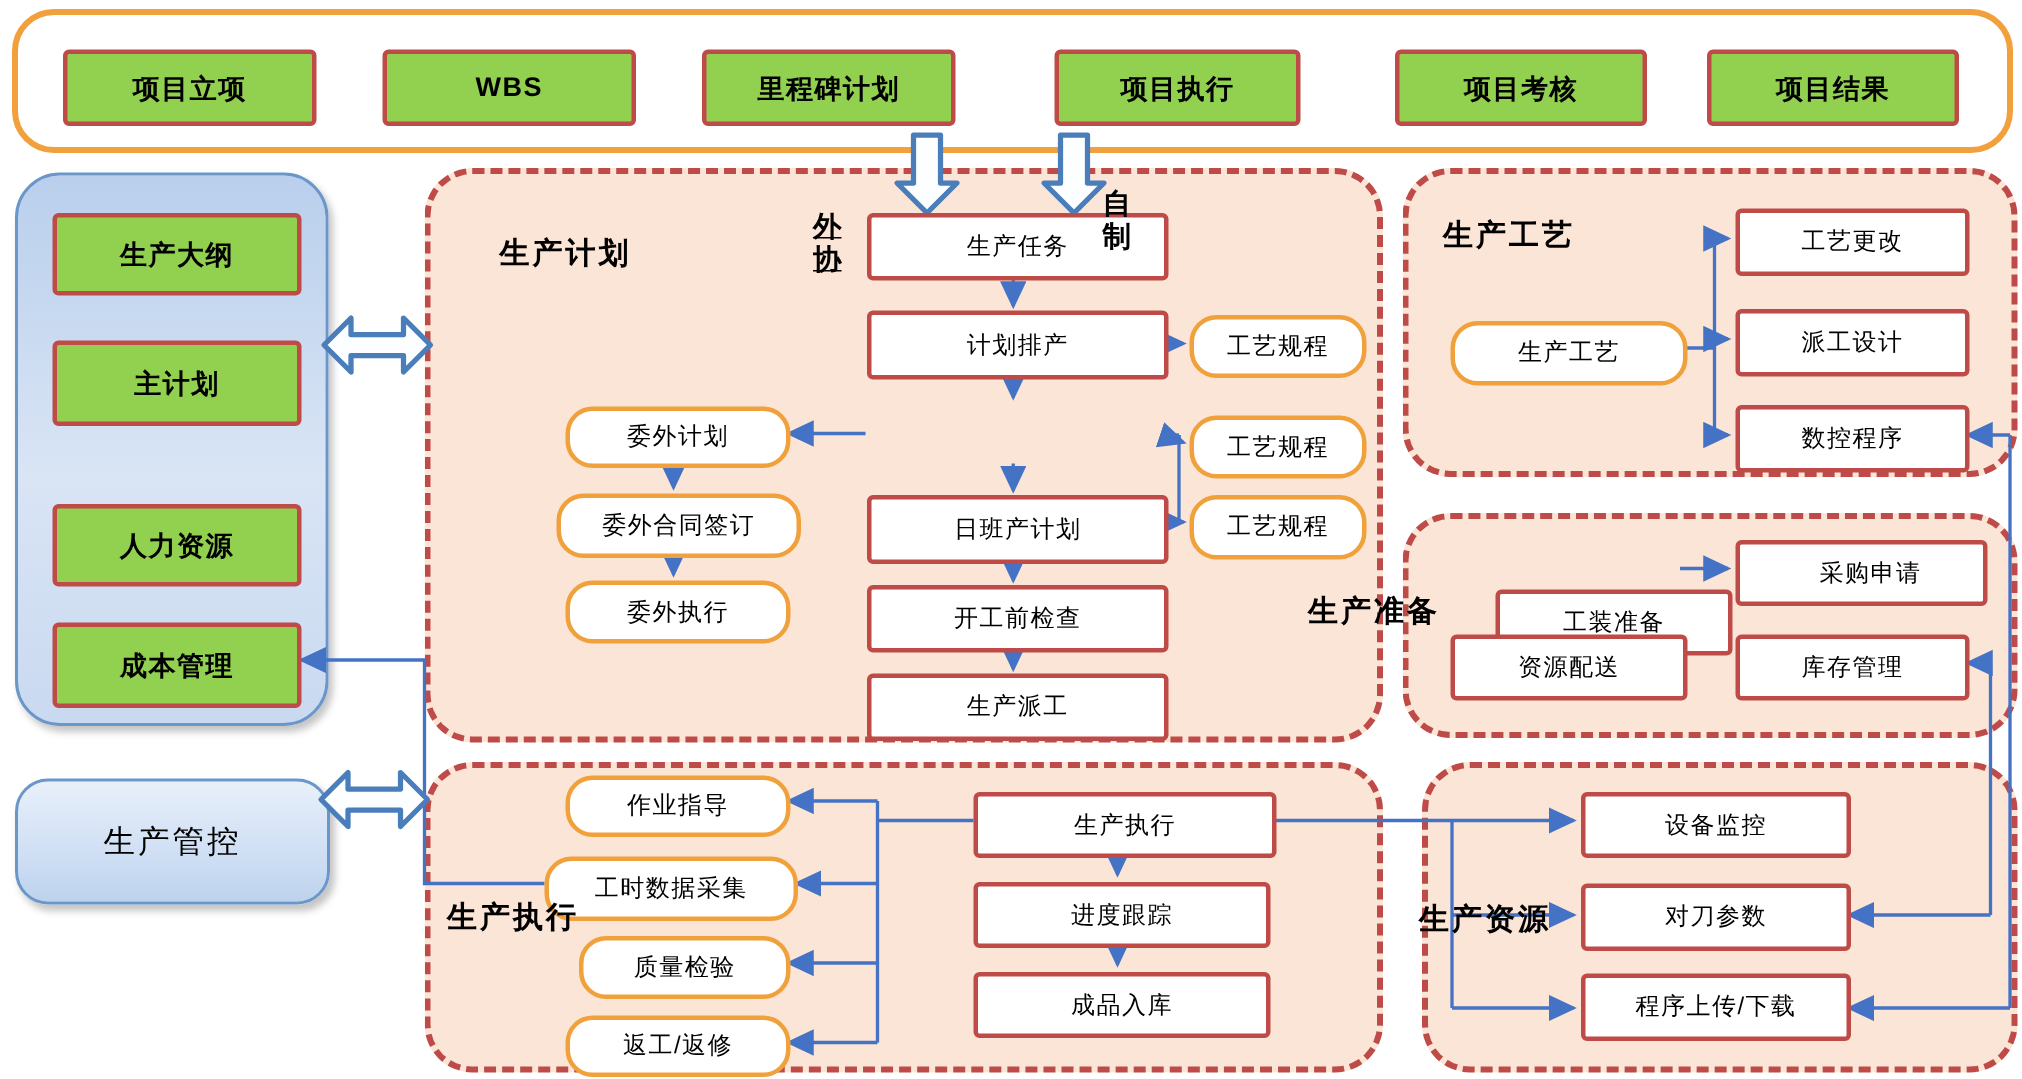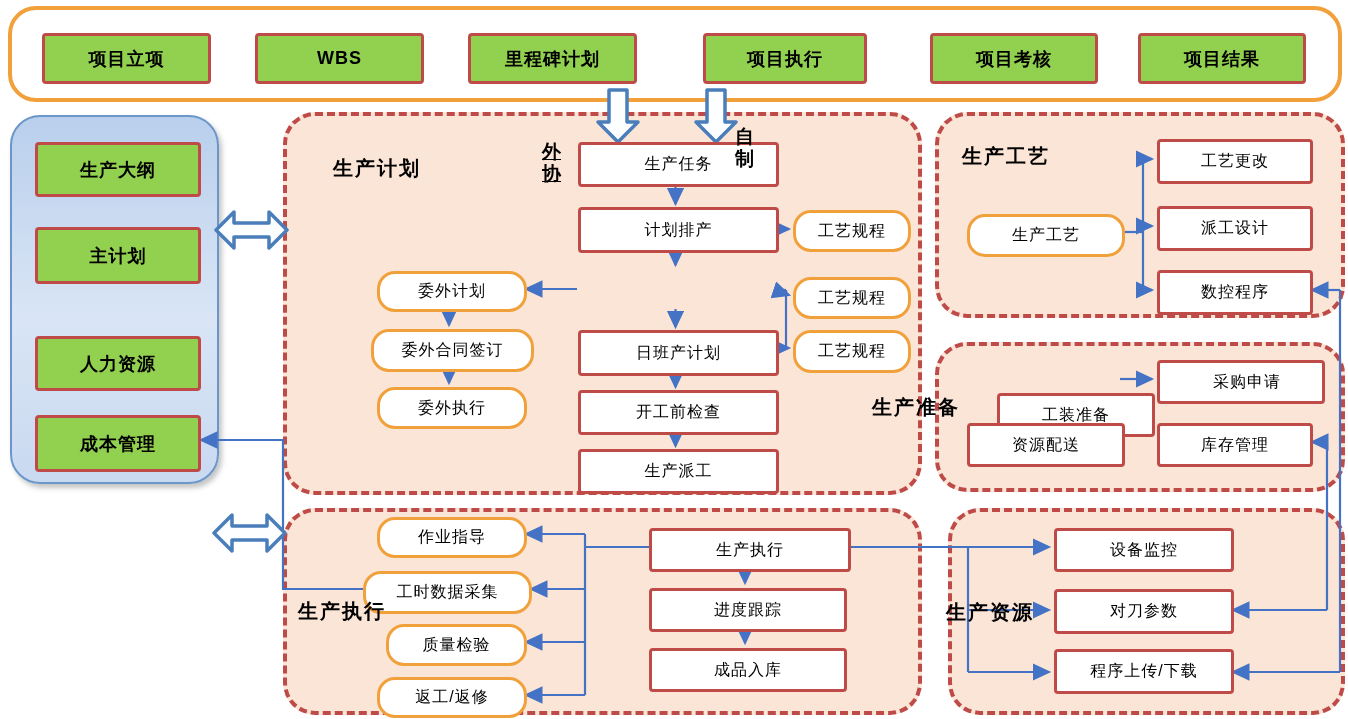--- a/index.html
+++ b/index.html
@@ -57,20 +57,21 @@
   <div class="green-box" style="left:468px;top:33px;width:163px;height:45px;">里程碑计划</div>
   <div class="green-box" style="left:703px;top:33px;width:158px;height:45px;">项目执行</div>
   <div class="green-box" style="left:930px;top:33px;width:162px;height:45px;">项目考核</div>
   <div class="green-box" style="left:1138px;top:33px;width:162px;height:45px;">项目结果</div>
 
   <div class="blue-panel" style="left:10px;top:115px;width:205px;height:365px;"></div>
   <div class="green-box" style="left:35px;top:142px;width:160px;height:49px;">生产大纲</div>
   <div class="green-box" style="left:35px;top:227px;width:160px;height:51px;">主计划</div>
   <div class="green-box" style="left:35px;top:336px;width:160px;height:49px;">人力资源</div>
   <div class="green-box" style="left:35px;top:415px;width:160px;height:51px;">成本管理</div>
+  <div class="blue-panel small" style="left:10px;top:519px;width:206px;height:80px;">生产管控</div>
 
   <div class="region" style="left:283px;top:112px;width:631px;height:375px;"></div>
   <div class="region" style="left:935px;top:112px;width:402px;height:198px;"></div>
   <div class="region" style="left:935px;top:342px;width:402px;height:142px;"></div>
   <div class="region" style="left:283px;top:508px;width:631px;height:199px;"></div>
   <div class="region" style="left:948px;top:508px;width:389px;height:199px;"></div>
 
   <div class="rlabel" style="left:333px;top:155px;">生产计划</div>
   <div class="vlabel" style="left:542px;top:141px;text-decoration:underline;">外协</div>
   <div class="vlabel" style="left:735px;top:126px;">自制</div>

